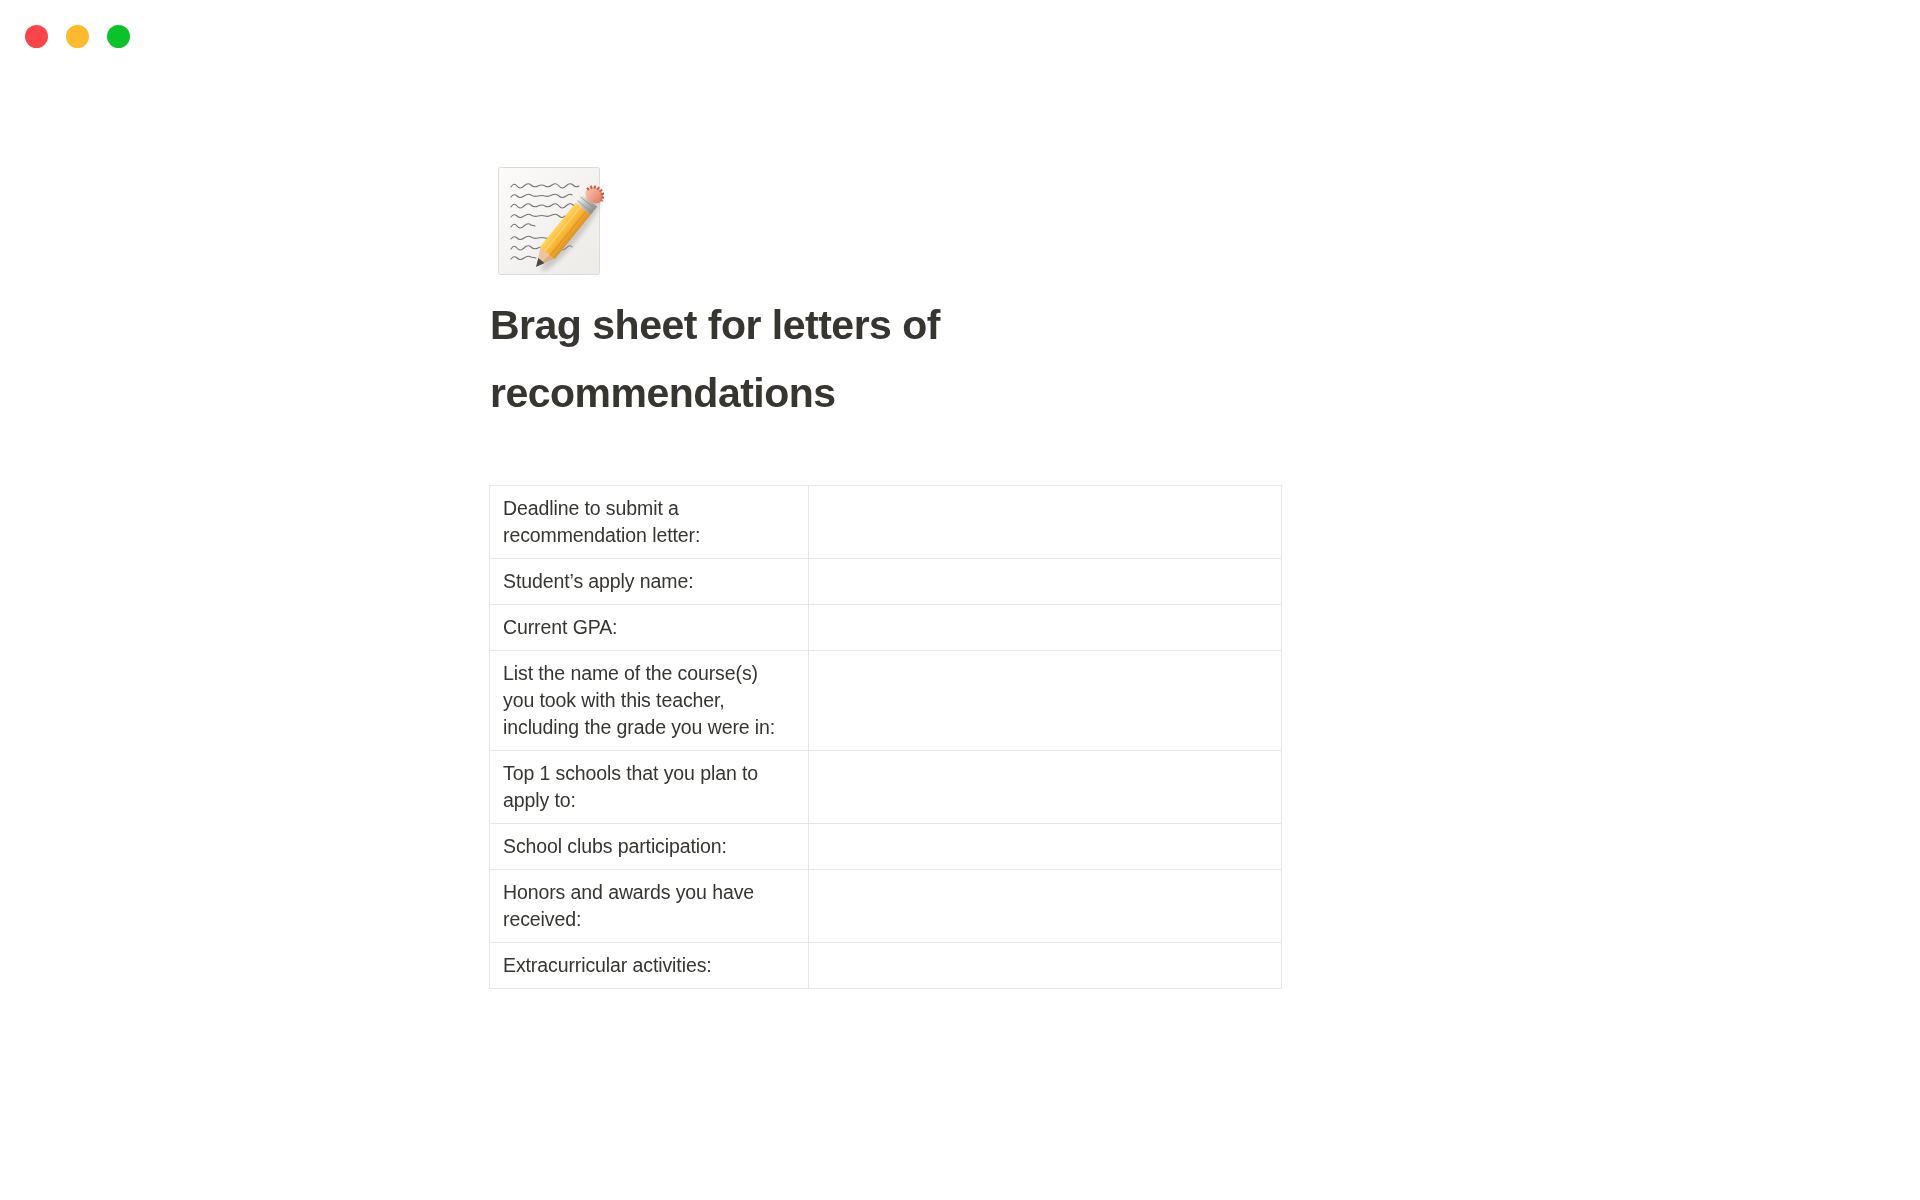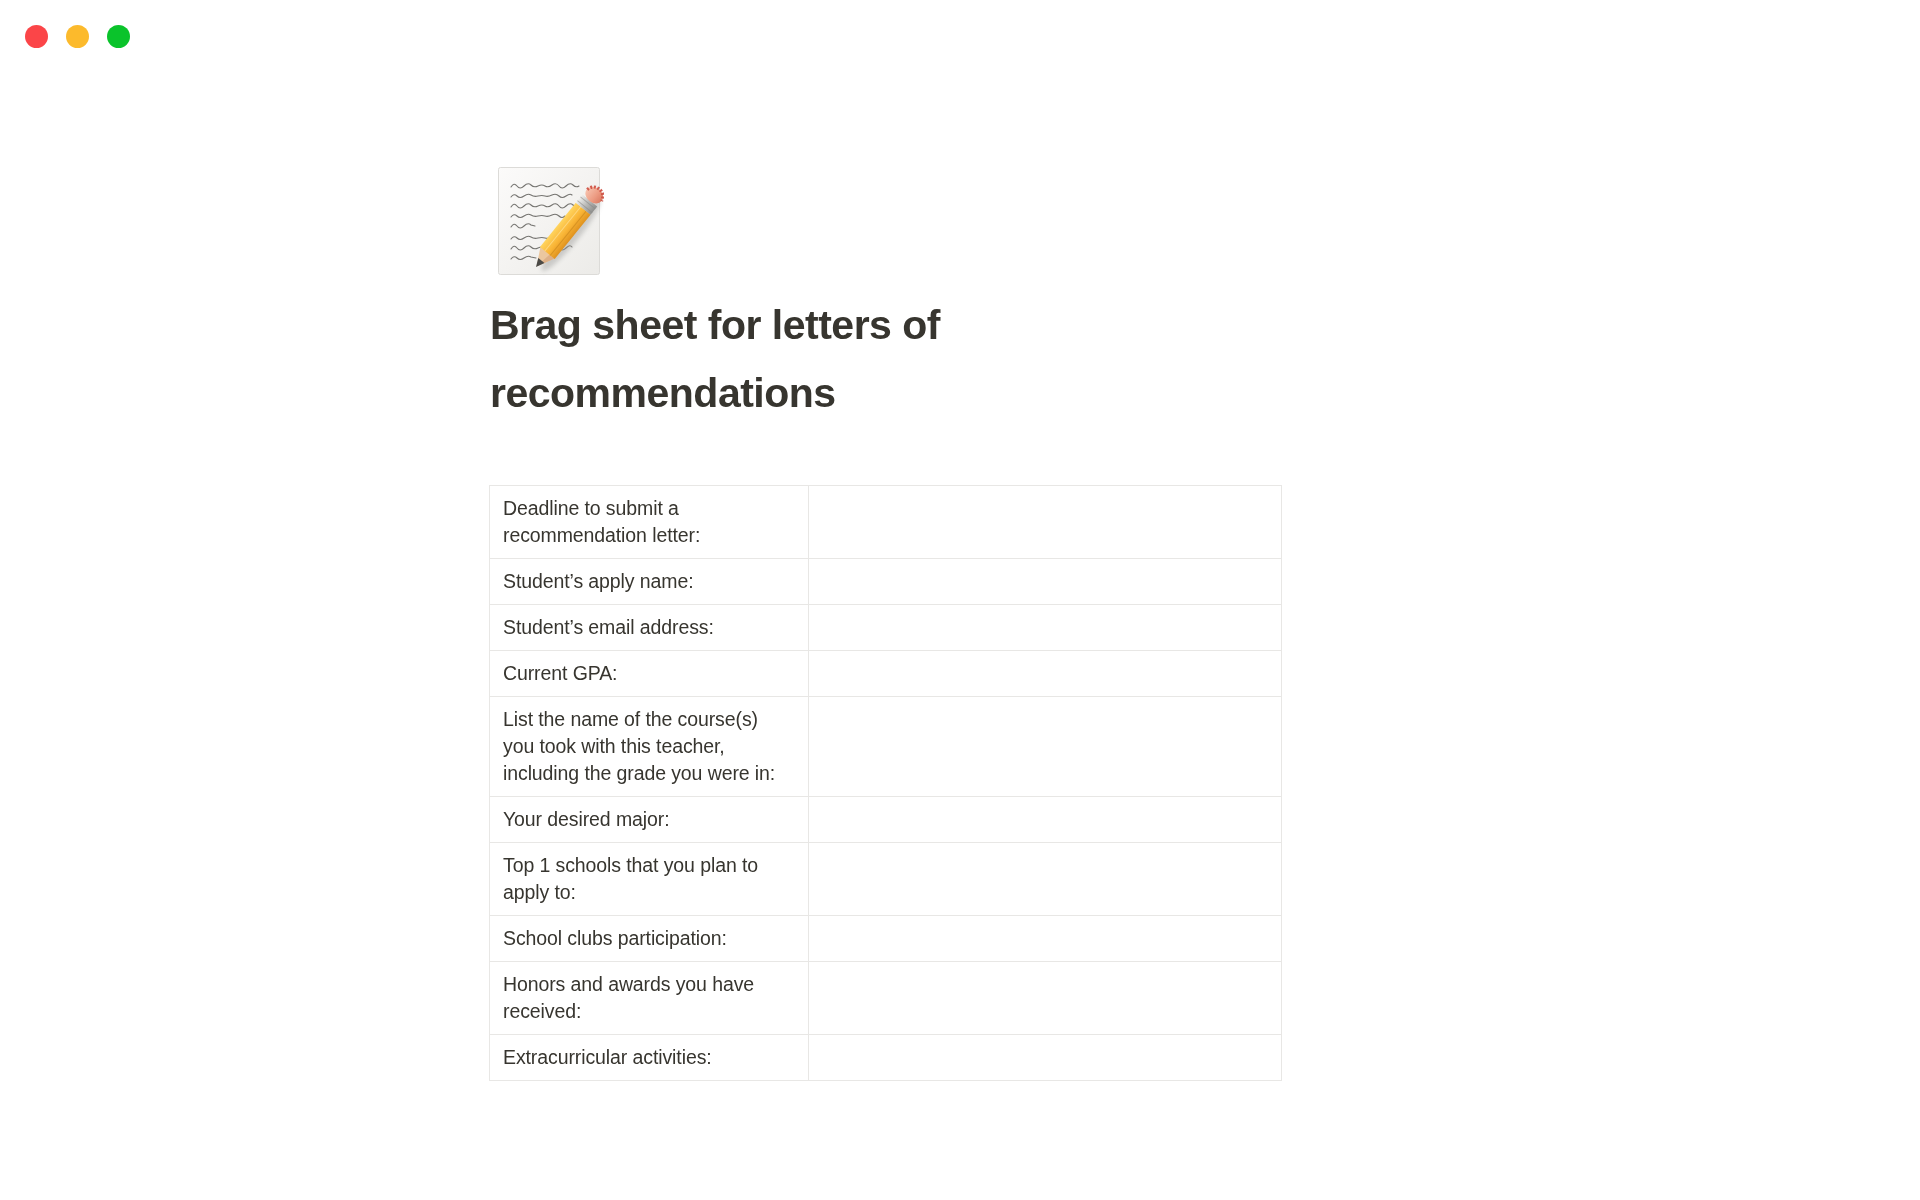--- a/index.html
+++ b/index.html
@@ -120,35 +120,27 @@
       <tr>
         <td class="lbl">Deadline to submit a
 recommendation letter:</td>
         <td class="val"></td>
       </tr>
       <tr>
         <td class="lbl">Student’s apply name:</td>
         <td class="val"></td>
       </tr>
       <tr>
-        <td class="lbl">Student’s email address:</td>
-        <td class="val"></td>
-      </tr>
-      <tr>
         <td class="lbl">Current GPA:</td>
         <td class="val"></td>
       </tr>
       <tr>
         <td class="lbl">List the name of the course(s)
 you took with this teacher,
 including the grade you were in:</td>
-        <td class="val"></td>
-      </tr>
-      <tr>
-        <td class="lbl">Your desired major:</td>
         <td class="val"></td>
       </tr>
       <tr>
         <td class="lbl">Top 1 schools that you plan to
 apply to:</td>
         <td class="val"></td>
       </tr>
       <tr>
         <td class="lbl">School clubs participation:</td>
         <td class="val"></td>

